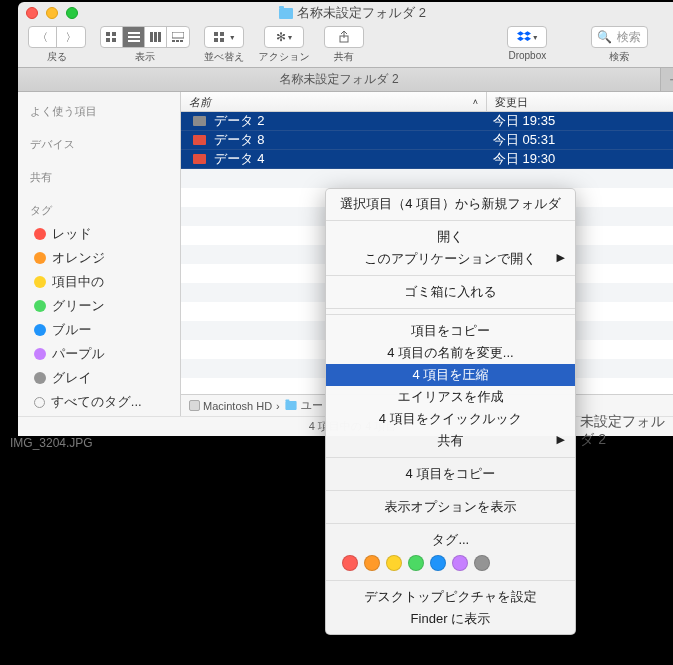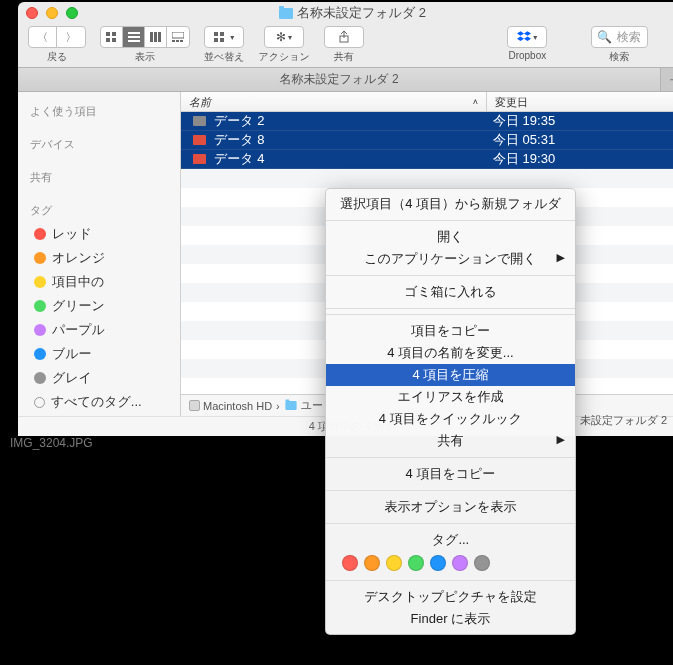--- a/index.html
+++ b/index.html
@@ -186,26 +186,26 @@
           </div>
           <div class="sb-item">
             <span class="tag-dot" style="background:#ffd42c"></span>
             <span>項目中の</span>
           </div>
           <div class="sb-item">
             <span class="tag-dot" style="background:#4cd964"></span>
             <span>グリーン</span>
           </div>
           <div class="sb-item">
+            <span class="tag-dot" style="background:#2094fa"></span>
+            <span>ブルー</span>
+          </div>
+          <div class="sb-item">
             <span class="tag-dot" style="background:#c680ff"></span>
             <span>パープル</span>
-          </div>
-          <div class="sb-item">
-            <span class="tag-dot" style="background:#2094fa"></span>
-            <span>ブルー</span>
           </div>
           <div class="sb-item">
             <span class="tag-dot" style="background:#949494"></span>
             <span>グレイ</span>
           </div>
         </div>
       <div class="sb-item">
           <span class="tag-circle"></span>
           <span>すべてのタグ...</span>
         </div>
@@ -286,13 +286,13 @@
       <div class="cm-tag" style="background: rgb(76, 217, 100);"></div>
       <div class="cm-tag" style="background: rgb(32, 148, 250);"></div>
       <div class="cm-tag" style="background: rgb(198, 128, 255);"></div>
       <div class="cm-tag" style="background: rgb(148, 148, 148);"></div>
     </div>
     <div class="cm-sep"></div>
     <div class="cm-item"><span>デスクトップピクチャを設定</span></div>
     <div class="cm-item"><span>Finder に表示</span></div>
   </div>
 
-<div style="position:absolute;top:413px;left:580px;font-size:11px;color:#555;z-index:50">未設定フォルダ 2</div>
+<div style="position:absolute;top:413px;left:580px;font-size:14px;color:#555;z-index:50">未設定フォルダ 2</div>
 
 </body></html>

